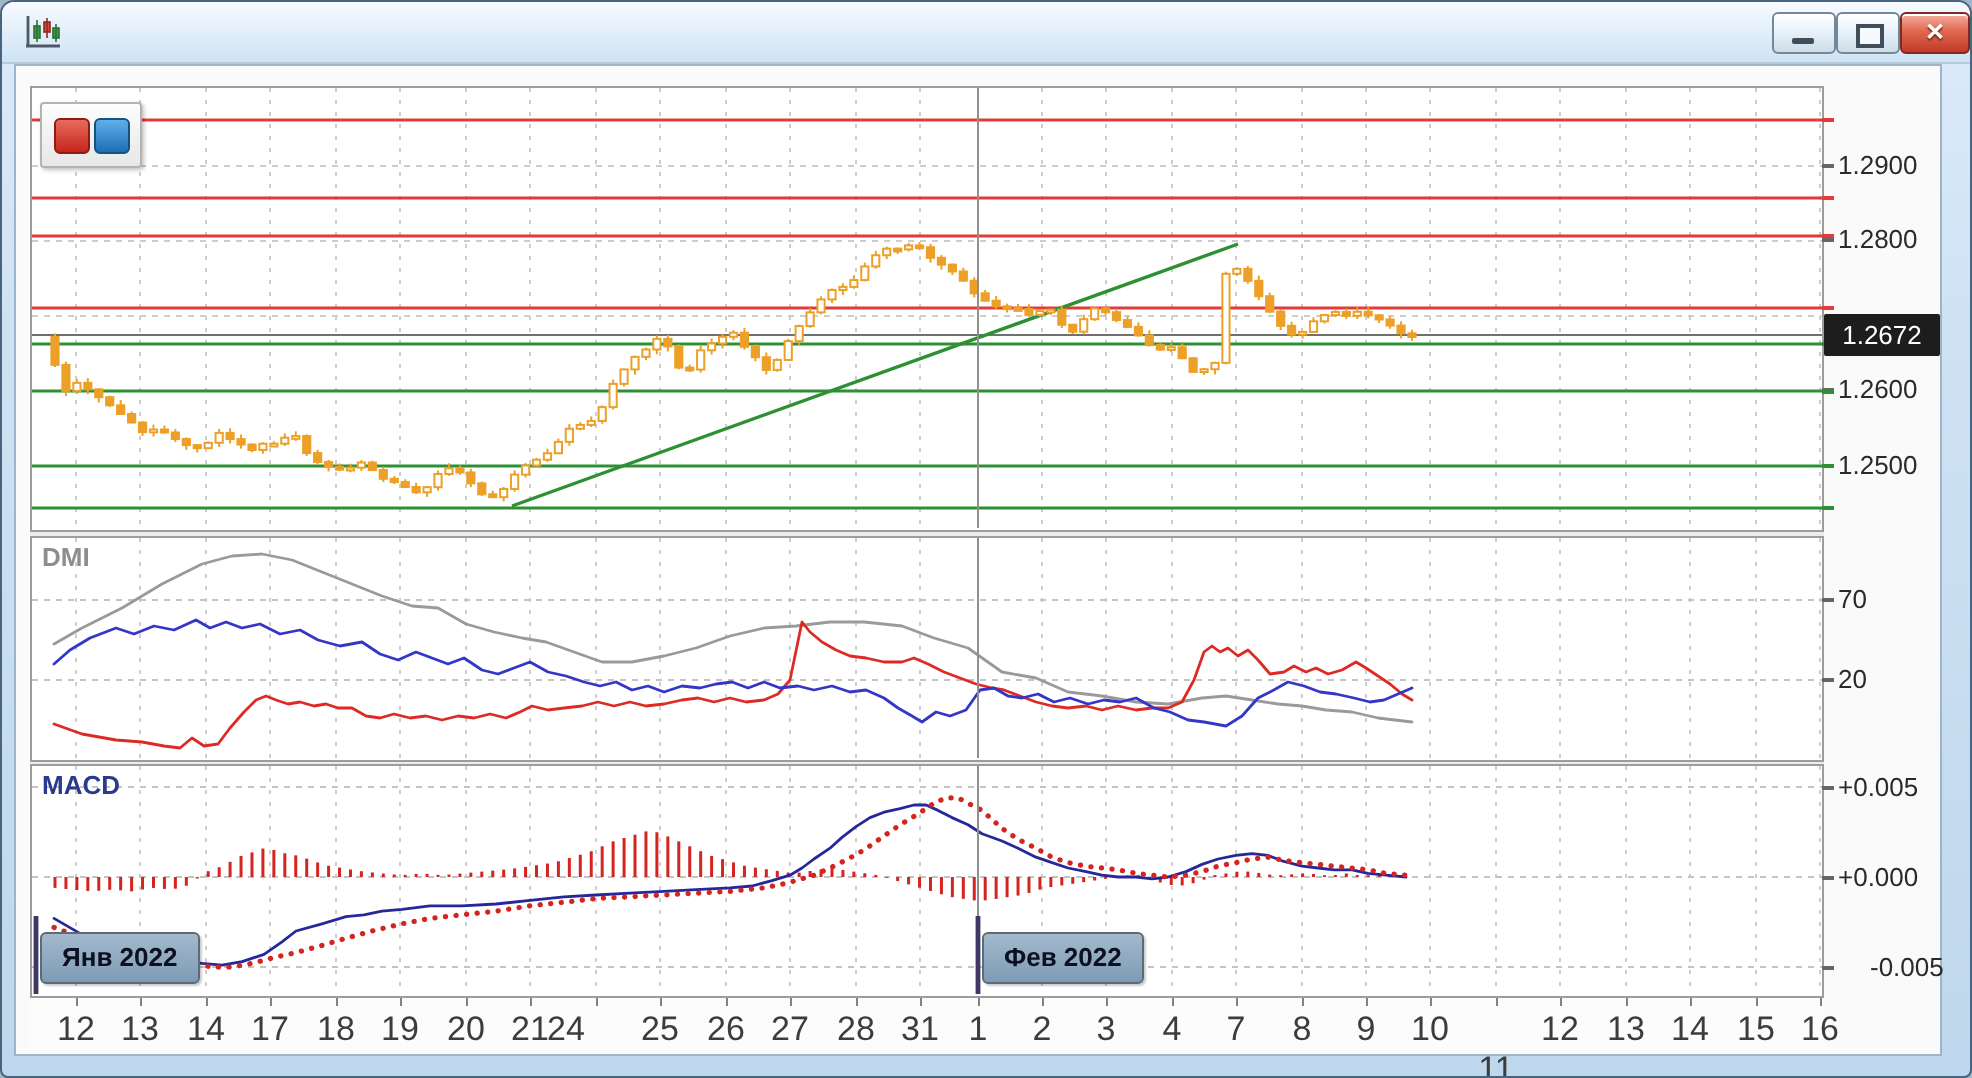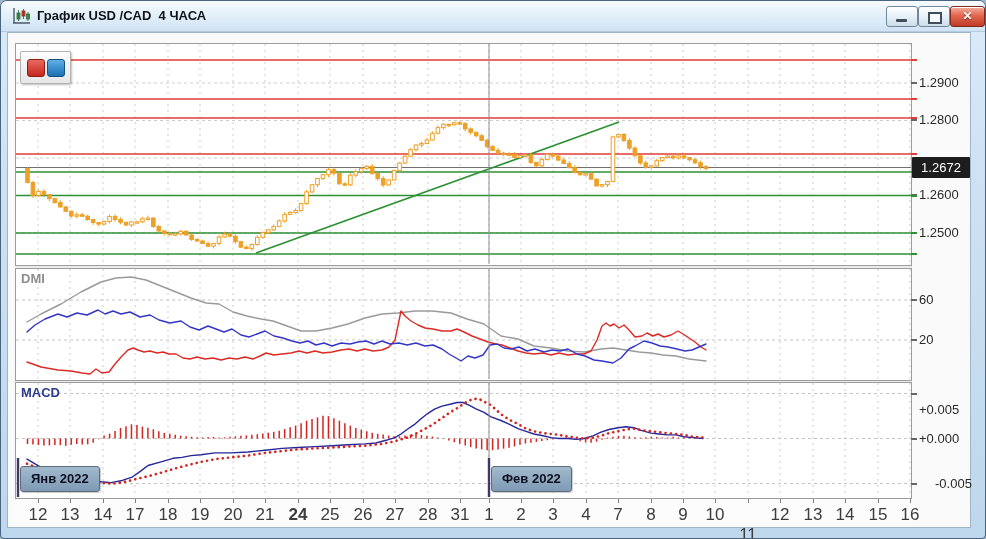--- a/index.html
+++ b/index.html
@@ -47,21 +47,20 @@
     <svg id="title-icon" viewBox="0 0 19 18">
       <line x1="2" y1="1" x2="2" y2="16" stroke="#4a5a68" stroke-width="1.4"></line>
       <line x1="1" y1="16" x2="18" y2="16" stroke="#4a5a68" stroke-width="1.4"></line>
       <rect x="5" y="6" width="3" height="6" fill="#3f9e4d" stroke="#2c6e36" stroke-width="0.8"></rect>
       <line x1="6.5" y1="3" x2="6.5" y2="14" stroke="#2c6e36" stroke-width="0.8"></line>
       <rect x="10" y="4" width="3" height="5" fill="#d14b40" stroke="#8e2a20" stroke-width="0.8"></rect>
       <line x1="11.5" y1="2" x2="11.5" y2="12" stroke="#8e2a20" stroke-width="0.8"></line>
       <rect x="14.5" y="7" width="3" height="5" fill="#3f9e4d" stroke="#2c6e36" stroke-width="0.8"></rect>
       <line x1="16" y1="5" x2="16" y2="14" stroke="#2c6e36" stroke-width="0.8"></line>
     </svg>
-    <span id="title-text">График USD /CAD  4 ЧАСА</span>
     <div id="btn-min" class="winbtn">
         <div class="bar"></div>
       </div>
     <div id="btn-restore" class="winbtn">
         <div class="sq"></div>
       </div>
     <div id="btn-close" class="winbtn">
         <div class="x">✕</div>
       </div>
   </div>
@@ -586,25 +585,25 @@
 
   <div id="right-axis">
       <span class="ax-label" style="top: 74px;">1.2900</span>
       <div class="ax-tick" style="top: 81px; background: rgb(102, 102, 102);"></div>
       <span class="ax-label" style="top: 111px;">1.2800</span>
       <div class="ax-tick" style="top: 118px; background: rgb(102, 102, 102);"></div>
       <span class="ax-label" style="top: 186px;">1.2600</span>
       <div class="ax-tick" style="top: 193px; background: rgb(102, 102, 102);"></div>
       <span class="ax-label" style="top: 224px;">1.2500</span>
       <div class="ax-tick" style="top: 231px; background: rgb(102, 102, 102);"></div>
-      <span class="ax-label" style="top: 291px;">60</span>
+      <span class="ax-label" style="top: 291px;">70</span>
       <div class="ax-tick" style="top: 298px; background: rgb(102, 102, 102);"></div>
       <span class="ax-label" style="top: 331px;">20</span>
       <div class="ax-tick" style="top: 338px; background: rgb(102, 102, 102);"></div>
-      <span class="ax-label" style="top: 384.5px; margin-top: 16px;">+0.005</span>
+      <span class="ax-label" style="top: 384.5px;">+0.005</span>
       <div class="ax-tick" style="top: 391.5px; background: rgb(102, 102, 102);"></div>
       <span class="ax-label" style="top: 429.5px;">+0.000</span>
       <div class="ax-tick" style="top: 436.5px; background: rgb(102, 102, 102);"></div>
       <span class="ax-label" style="top: 474.5px; margin-left: 16px;">-0.005</span>
       <div class="ax-tick" style="top: 481.5px; background: rgb(102, 102, 102);"></div>
       <div class="ax-tick" style="top: 58px; background: rgb(226, 59, 56);"></div>
       <div class="ax-tick" style="top: 97px; background: rgb(226, 59, 56);"></div>
       <div class="ax-tick" style="top: 116px; background: rgb(226, 59, 56);"></div>
       <div class="ax-tick" style="top: 152px; background: rgb(226, 59, 56);"></div>
       <div class="ax-tick" style="top: 170px; background: rgb(45, 145, 51);"></div>
@@ -624,21 +623,21 @@
       <span class="x-label" style="left: 120px;">17</span>
       <div class="x-tick" style="left: 153px;"></div>
       <span class="x-label" style="left: 153px;">18</span>
       <div class="x-tick" style="left: 185px;"></div>
       <span class="x-label" style="left: 185px;">19</span>
       <div class="x-tick" style="left: 218px;"></div>
       <span class="x-label" style="left: 218px;">20</span>
       <div class="x-tick" style="left: 250px;"></div>
       <span class="x-label" style="left: 250px;">21</span>
       <div class="x-tick" style="left: 283px;"></div>
-      <span class="x-label" style="left: 283px; font-weight: bold;">24</span>
+      <span class="x-label" style="left: 268px;">24</span>
       <div class="x-tick" style="left: 315px;"></div>
       <span class="x-label" style="left: 315px;">25</span>
       <div class="x-tick" style="left: 348px;"></div>
       <span class="x-label" style="left: 348px;">26</span>
       <div class="x-tick" style="left: 380px;"></div>
       <span class="x-label" style="left: 380px;">27</span>
       <div class="x-tick" style="left: 413px;"></div>
       <span class="x-label" style="left: 413px;">28</span>
       <div class="x-tick" style="left: 445px;"></div>
       <span class="x-label" style="left: 445px;">31</span>

